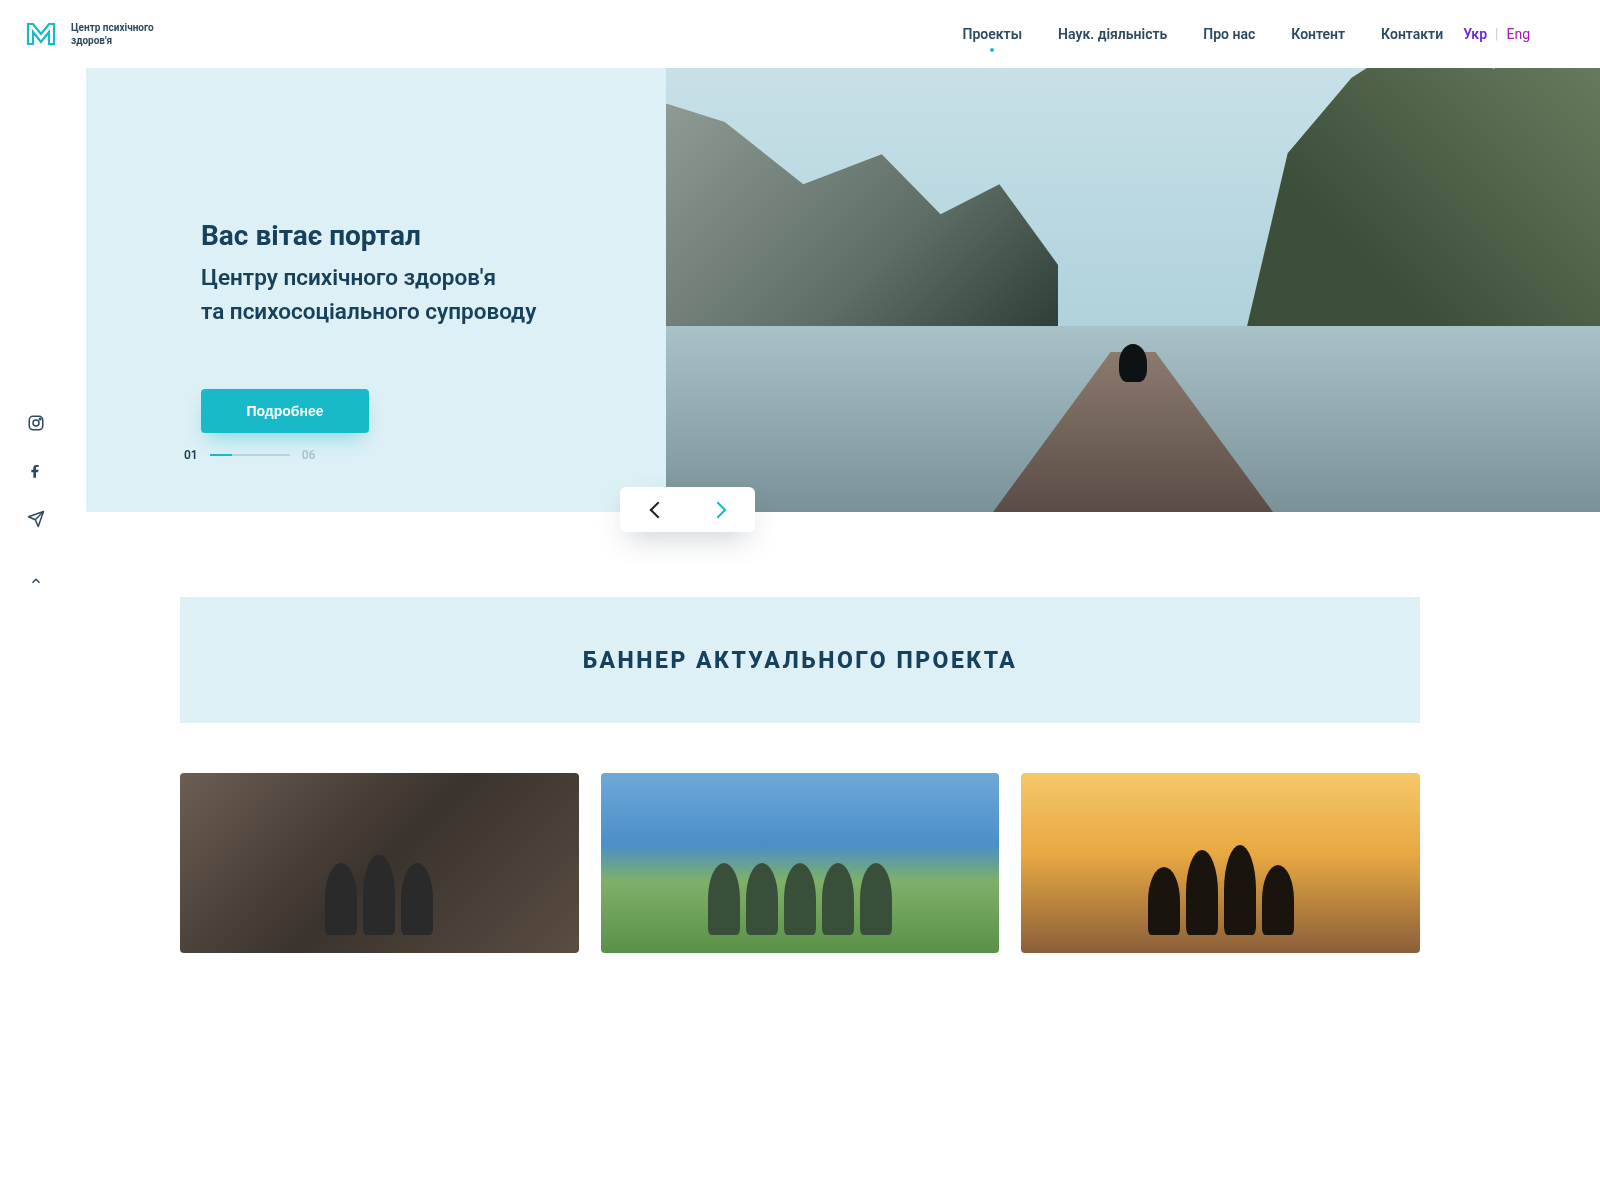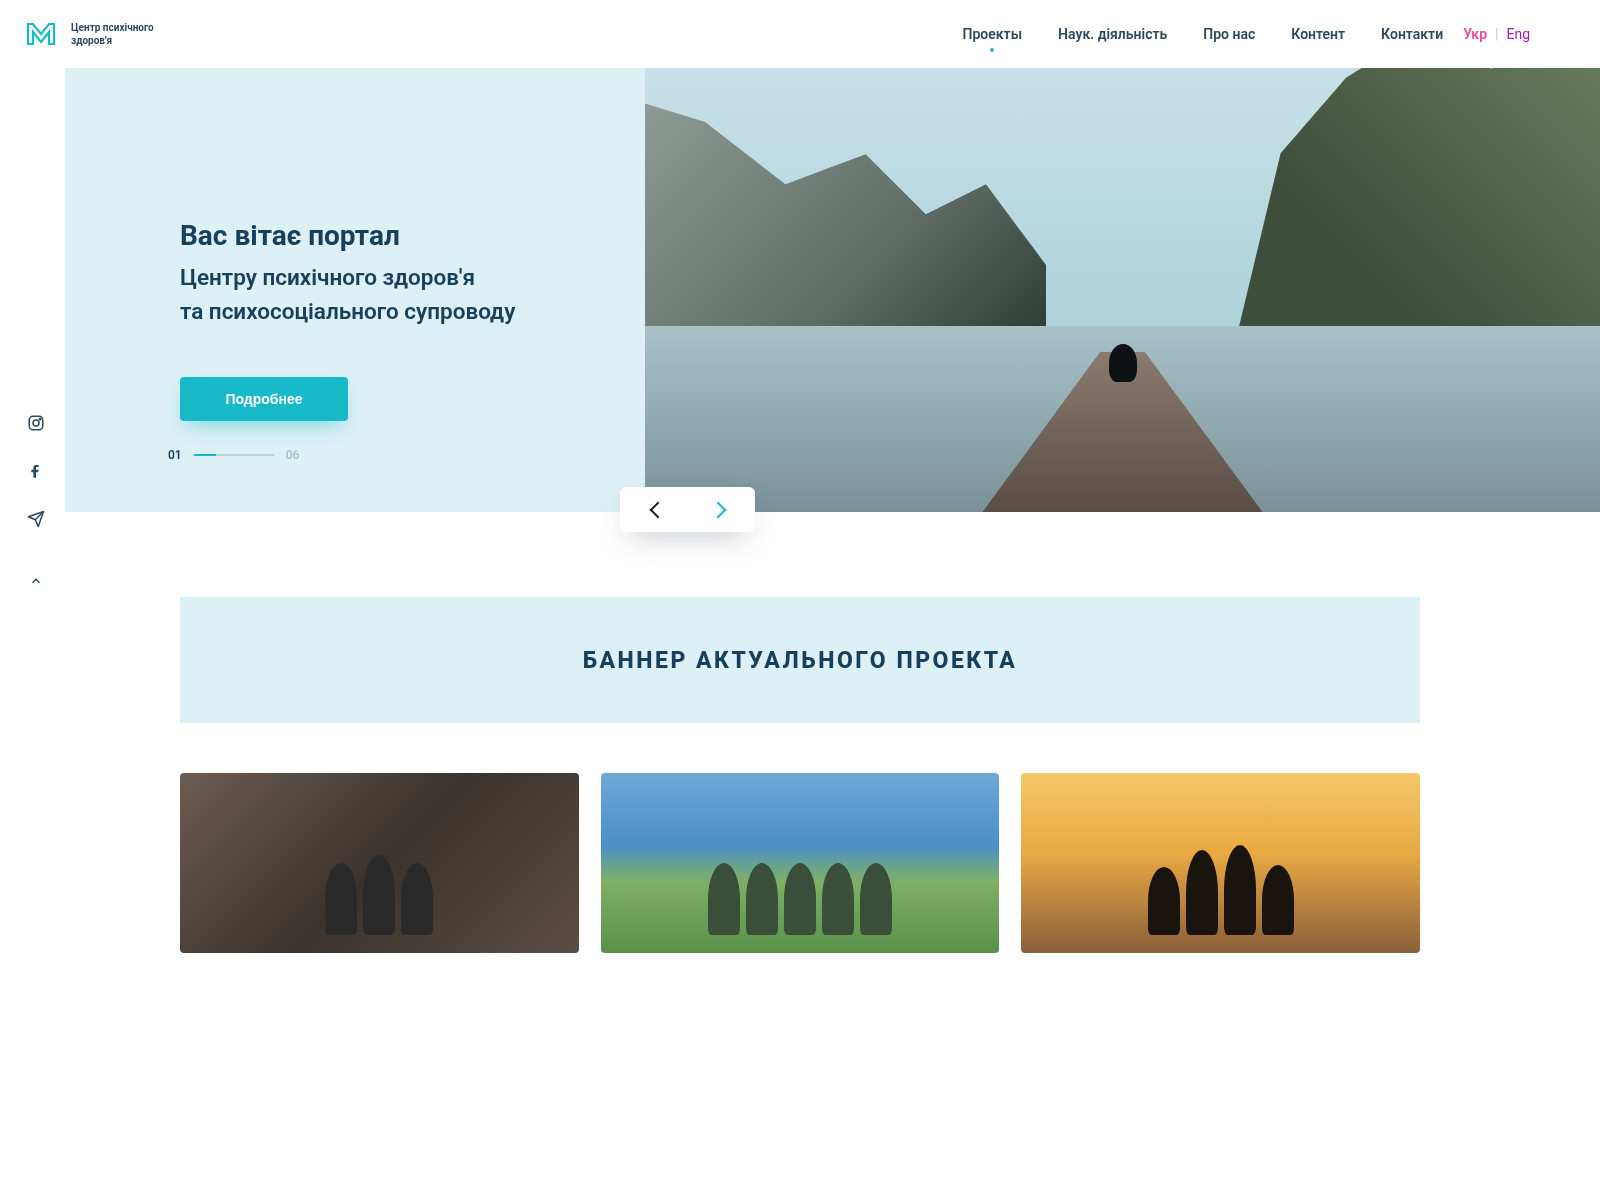--- a/index.html
+++ b/index.html
@@ -6,45 +6,45 @@
 body { font-family: -apple-system, BlinkMacSystemFont, 'Segoe UI', Roboto, sans-serif; background: #fff; width: 1600px; height: 1200px; overflow: hidden; color: #1a3a52; }
 
 .header { display: flex; align-items: center; justify-content: space-between; padding: 18px 70px 18px 25px; }
 .logo-block { display: flex; align-items: center; gap: 14px; }
 .logo-mark { width: 32px; height: 32px; display: flex; align-items: center; justify-content: center; }
 .logo-text { font-size: 10px; font-weight: 700; line-height: 1.3; color: #2c4a5e; }
 .nav { display: flex; align-items: center; gap: 36px; padding-left: 8px; }
 .nav-item { font-size: 14px; font-weight: 600; color: #2c4a5e; cursor: pointer; position: relative; }
 .nav-item.active::after { content:''; position:absolute; bottom:-10px; left:50%; transform:translateX(-50%); width:4px; height:4px; background:#18baca; border-radius:50%; }
 .lang { display: flex; align-items: center; gap: 8px; margin-left: 20px; font-size: 14px; }
-.lang .active { color: #ec4899; font-weight: 600; }
+.lang .active { color: #6d28d9; font-weight: 600; }
 .lang .sep { color: #c7ced4; }
 .lang .inactive { color: #a21caf; cursor: pointer; }
 
-.hero-wrap { padding-left: 65px; position: relative; }
+.hero-wrap { padding-left: 86px; position: relative; }
 .hero { display: flex; height: 444px; overflow: hidden; }
 .hero-left { width: 580px; background: #ddf0f5; padding: 148px 60px 50px 115px; display:flex; flex-direction:column; }
 .hero-title { font-size: 28px; font-weight: 700; color: #16405c; margin-bottom: 6px; line-height: 1.4; }
 .hero-sub { font-size: 22.5px; font-weight: 600; color: #16405c; line-height: 1.5; }
-.hero-btn { margin-top: 48px; width: 168px; height: 44px; background: #18baca; color: #fff; font-size: 14px; font-weight: 600; border: none; border-radius: 4px; cursor: pointer; display:flex; align-items:center; justify-content:center; box-shadow: 0 10px 20px -6px rgba(24,186,202,0.45); }
+.hero-btn { margin-top: 60px; width: 168px; height: 44px; background: #18baca; color: #fff; font-size: 14px; font-weight: 600; border: none; border-radius: 4px; cursor: pointer; display:flex; align-items:center; justify-content:center; box-shadow: 0 10px 20px -6px rgba(24,186,202,0.45); }
 .hero-right { flex: 1; position: relative; overflow: hidden; background: linear-gradient(180deg,#b8d9e2 0%,#7fa8b1 35%,#5a6f5a 62%,#6b6155 100%); }
 .sky{position:absolute;inset:0 0 40% 0;background:linear-gradient(180deg,#c8e0e7 0%,#aed2db 100%);}
 .mtn{position:absolute;bottom:40%;background:#6a7a6e;}
 .mtn1{left:0;width:42%;height:52%;clip-path:polygon(0 0,15% 8%,35% 35%,55% 22%,70% 48%,85% 35%,100% 70%,100% 100%,0 100%);background:linear-gradient(135deg,#8f9a94 0%,#5e6e66 60%,#2e3d35 100%);}
 .mtn2{right:0;width:38%;height:68%;clip-path:polygon(0 100%,12% 40%,30% 15%,50% 0,70% 12%,100% 0,100% 100%);background:linear-gradient(225deg,#6b7d5f 0%,#3d4f3a 70%);}
 .water{position:absolute;left:0;right:0;top:58%;bottom:0;background:linear-gradient(180deg,#a8c2c8 0%,#7a9297 100%);}
 .dock{position:absolute;left:50%;transform:translateX(-50%);bottom:0;width:280px;height:160px;background:linear-gradient(180deg,#8b7a6e 0%,#5a4d46 100%);clip-path:polygon(42% 0,58% 0,100% 100%,0 100%);}
 .person{position:absolute;left:50%;transform:translateX(-50%);bottom:130px;width:28px;height:38px;background:#0d1214;border-radius:50% 50% 30% 30%;}
 
 .slide-arrows{position:absolute;left:620px;bottom:-20px;width:135px;height:45px;background:#fff;border-radius:6px;box-shadow:0 12px 30px -8px rgba(30,50,70,0.25);display:flex;align-items:center;justify-content:center;gap:48px;z-index:5;}
 .arrow{width:12px;height:12px;border:solid #222;border-width:0 2px 2px 0;display:inline-block;cursor:pointer;}
 .arrow.left{transform:rotate(135deg);}
 .arrow.right{transform:rotate(-45deg);border-color:#18baca;}
 
-.pager{position:absolute;left:168px;bottom:50px;display:flex;align-items:center;gap:12px;font-size:12px;font-weight:600;}
+.pager{position:absolute;left:184px;bottom:50px;display:flex;align-items:center;gap:12px;font-size:12px;font-weight:600;}
 .pager .cur{color:#16405c;}
 .pager .bar{width:80px;height:2px;background:#b8d4dc;position:relative;}
 .pager .bar::before{content:'';position:absolute;left:0;top:0;height:100%;width:22px;background:#18baca;}
 .pager .tot{color:#a8c3cb;}
 
 .social-rail{position:absolute;left:26px;top:345px;display:flex;flex-direction:column;gap:28px;align-items:center;}
 .social-icon{width:20px;height:20px;display:flex;align-items:center;justify-content:center;cursor:pointer;color:#2c4a5e;}
 .scrollup{margin-top:14px;}
 
 .banner{margin:85px 180px 0;height:126px;background:#ddf0f5;display:flex;align-items:center;justify-content:center;}

